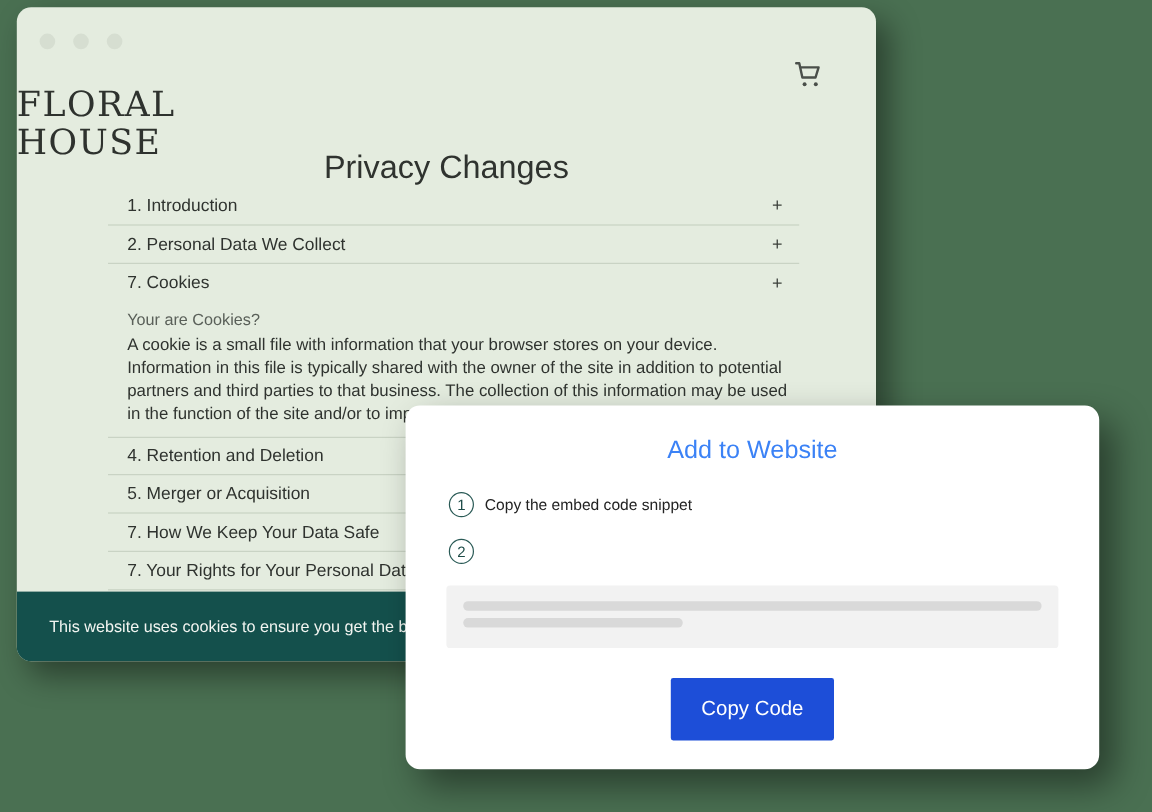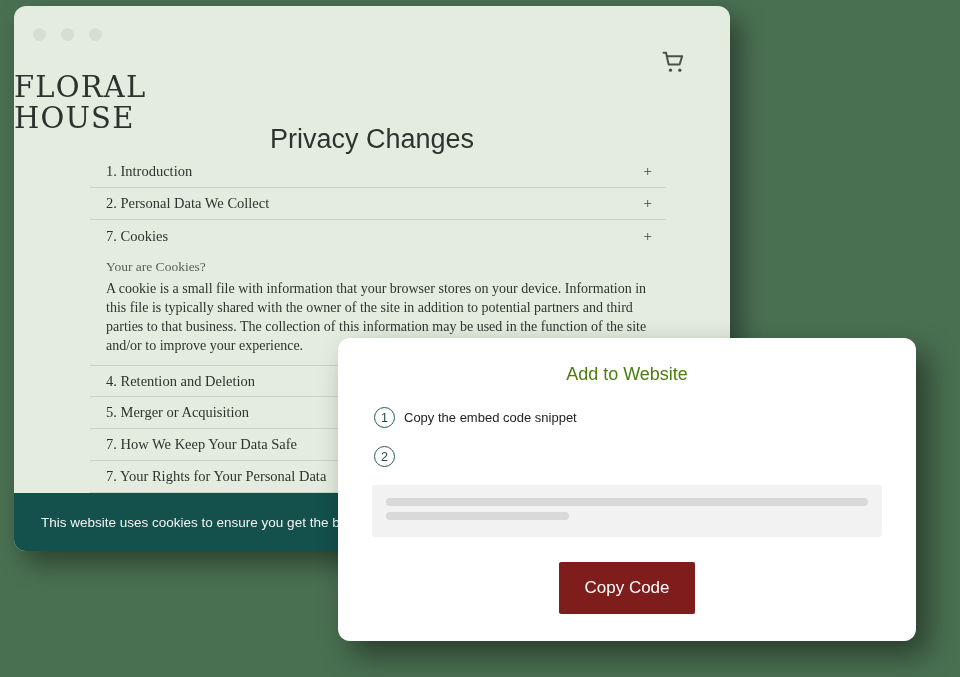--- a/index.html
+++ b/index.html
@@ -76,21 +76,20 @@
     font-size: 27px;
     color: #2f332f;
     font-weight: 400;
   }
 
   #policy-list {
     position: absolute;
     left: 76px;
     top: 150px;
     width: 576px;
-    font-family: Liberation Serif, serif;
   }
 
   .acc-item {
     position: relative;
     border-bottom: 1px solid #c9d3c4;
     height: 32px;
     display: flex;
     align-items: center;
     justify-content: space-between;
   }
@@ -147,22 +146,22 @@
     width: 578px;
     height: 303px;
     background: #ffffff;
     border-radius: 12px;
     box-shadow: 12px 14px 30px rgba(0,0,0,0.45);
     overflow: hidden;
   }
 
   #modal-title {
     text-align: center;
-    font-size: 18px;
-    color: #4d7c0f;
+    font-size: 21px;
+    color: #3b82f6;
     font-weight: 400;
     margin-top: 26px;
   }
 
   #modal-steps {
     margin-top: 22px;
     padding-left: 36px;
   }
   .step-row {
     display: flex;
@@ -201,21 +200,21 @@
     margin-bottom: 6px;
   }
   .code-bar.full { width: 100%; }
   .code-bar.short { width: 38%; }
 
   #copy-code-button {
     display: block;
     margin: 25px auto 4px auto;
     width: 136px;
     height: 52px;
-    background: #7f1d1d;
+    background: #1d4ed8;
     color: #ffffff;
     border: none;
     border-radius: 2px;
     font-size: 17px;
     font-family: "Liberation Sans", sans-serif;
     cursor: pointer;
   }
 </style>
 </head>
 <body>

